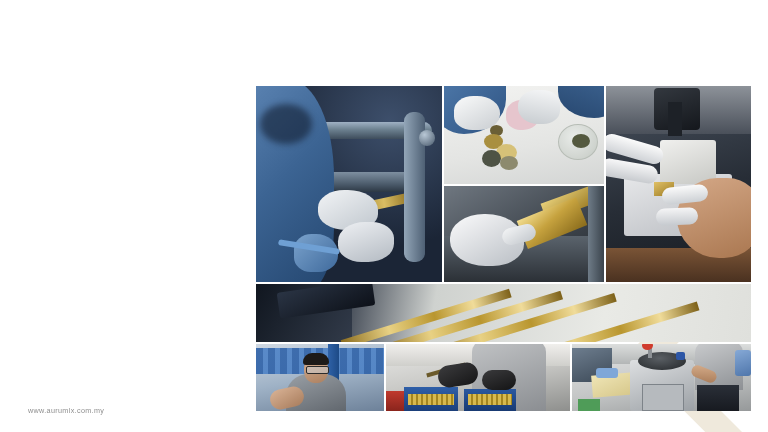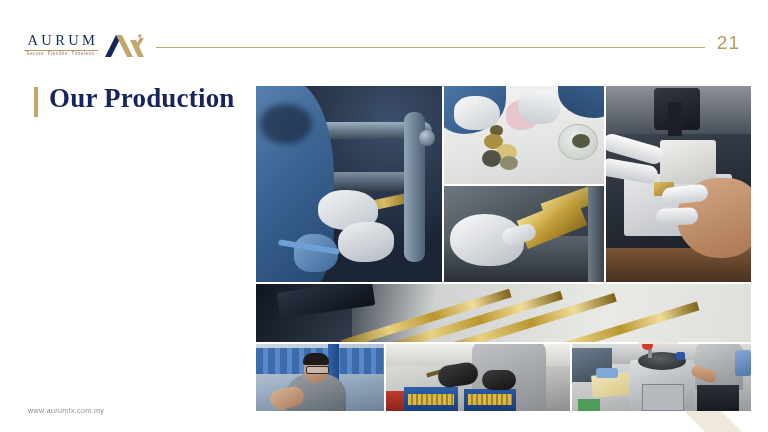--- a/index.html
+++ b/index.html
@@ -599,48 +599,21 @@
 </head>
 <body>
 
 <div class="slide">
 
   <div class="corner-chevron">
     <span class="c1"></span>
     <span class="c2"></span>
   </div>
 
-  <div class="header">
-
-    <div class="logo-block">
-      <div class="logo-word">
-        <div class="logo-aurum">AURUM</div>
-        <div class="logo-rule"></div>
-        <div class="logo-tagline">Secure. Flexible. Timeless.</div>
-      </div>
-      <div class="logo-mark">
-        <svg width="42" height="24" viewBox="0 0 42 24">
-          <path d="M2 23 L13 1 L19 1 L8 23 Z" fill="#17255c"></path>
-          <path d="M13 1 L19 1 L30 23 L24 23 Z" fill="#c2a76d"></path>
-          <path d="M19 23 L19 9 L24 9 L24 23 Z" fill="#17255c" opacity="0"></path>
-          <path d="M27 6 L33 6 L41 23 L35 23 Z" fill="#c2a76d"></path>
-          <path d="M41 4 L35 14 L31 14 L37 4 Z" fill="#c2a76d"></path>
-          <path d="M36 0 L39 1 L37 4 L35 3 Z" fill="#c2a76d"></path>
-        </svg>
-      </div>
-    </div>
-
-    <div class="header-rule"></div>
-    <div class="page-number">21</div>
-  </div>
-
-  <div class="title-wrap">
-    <div class="title-bar"></div>
-    <div class="title-main">Our Production</div>
-  </div>
+
 
   <div class="footer-url">www.aurumlx.com.my</div>
 
   <div class="collage">
 
     <div class="cell c-mill">
       <div class="scene">
         <div class="sh bg"></div>
         <div class="sh frame-l"></div>
         <div class="sh roller-top"></div>

